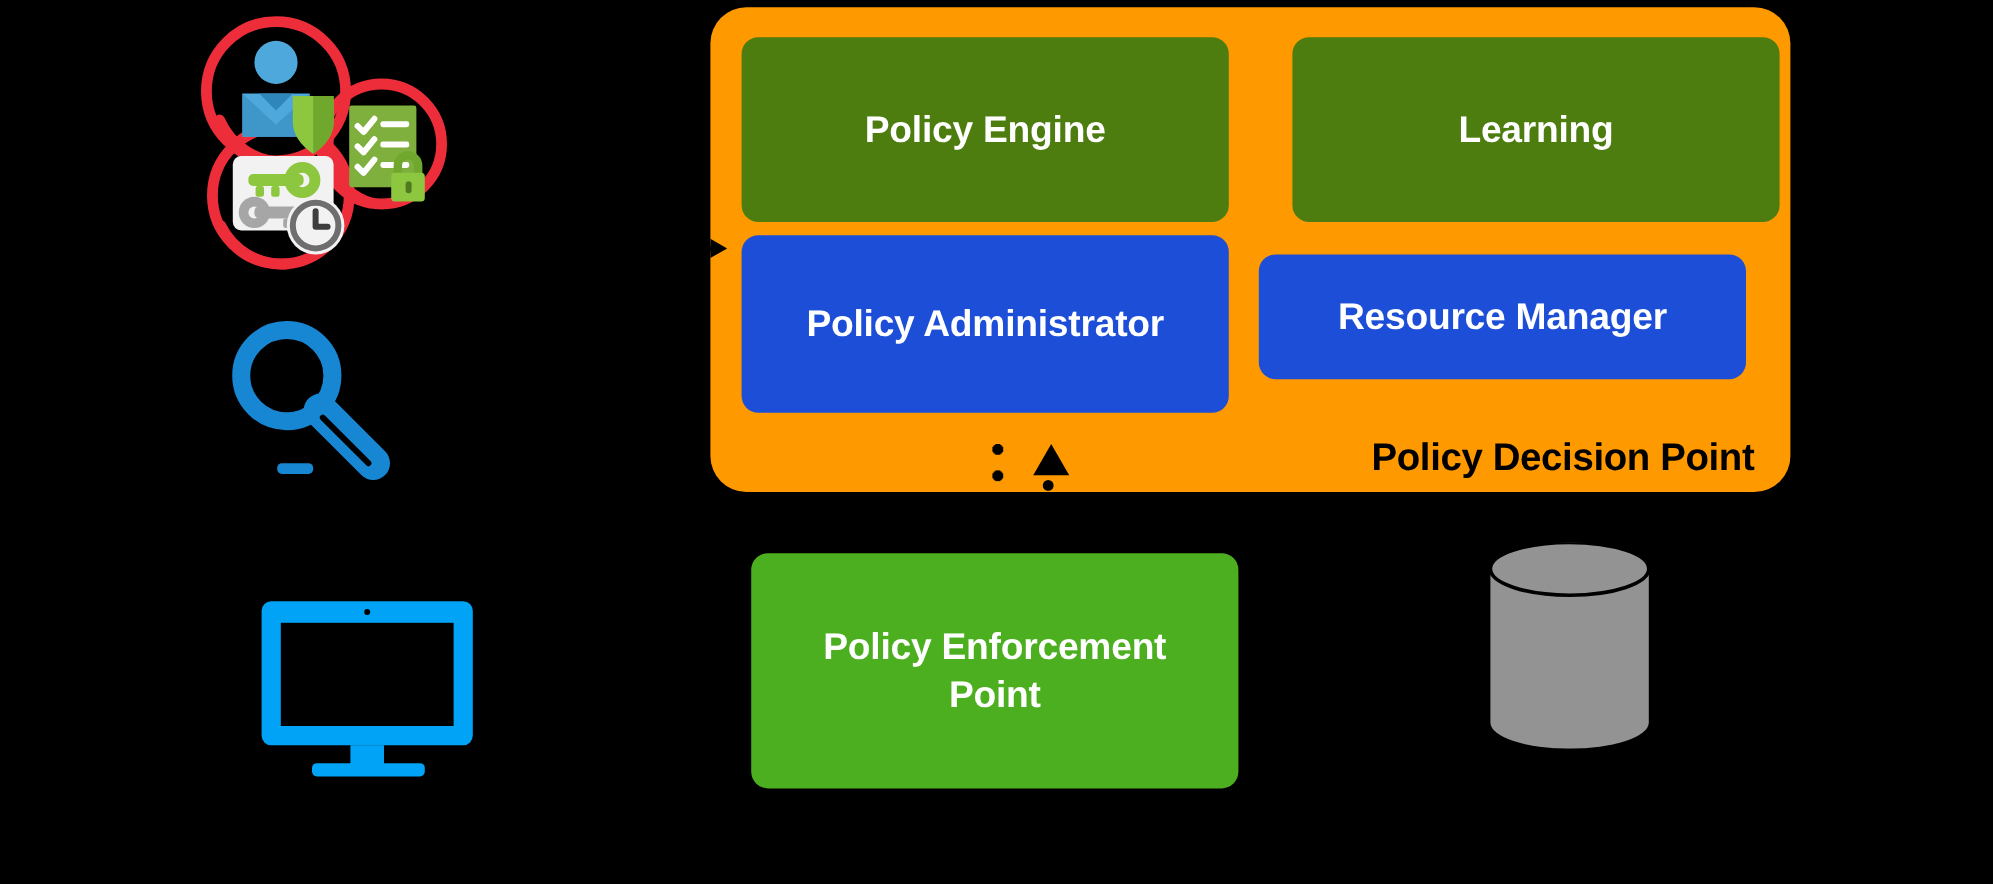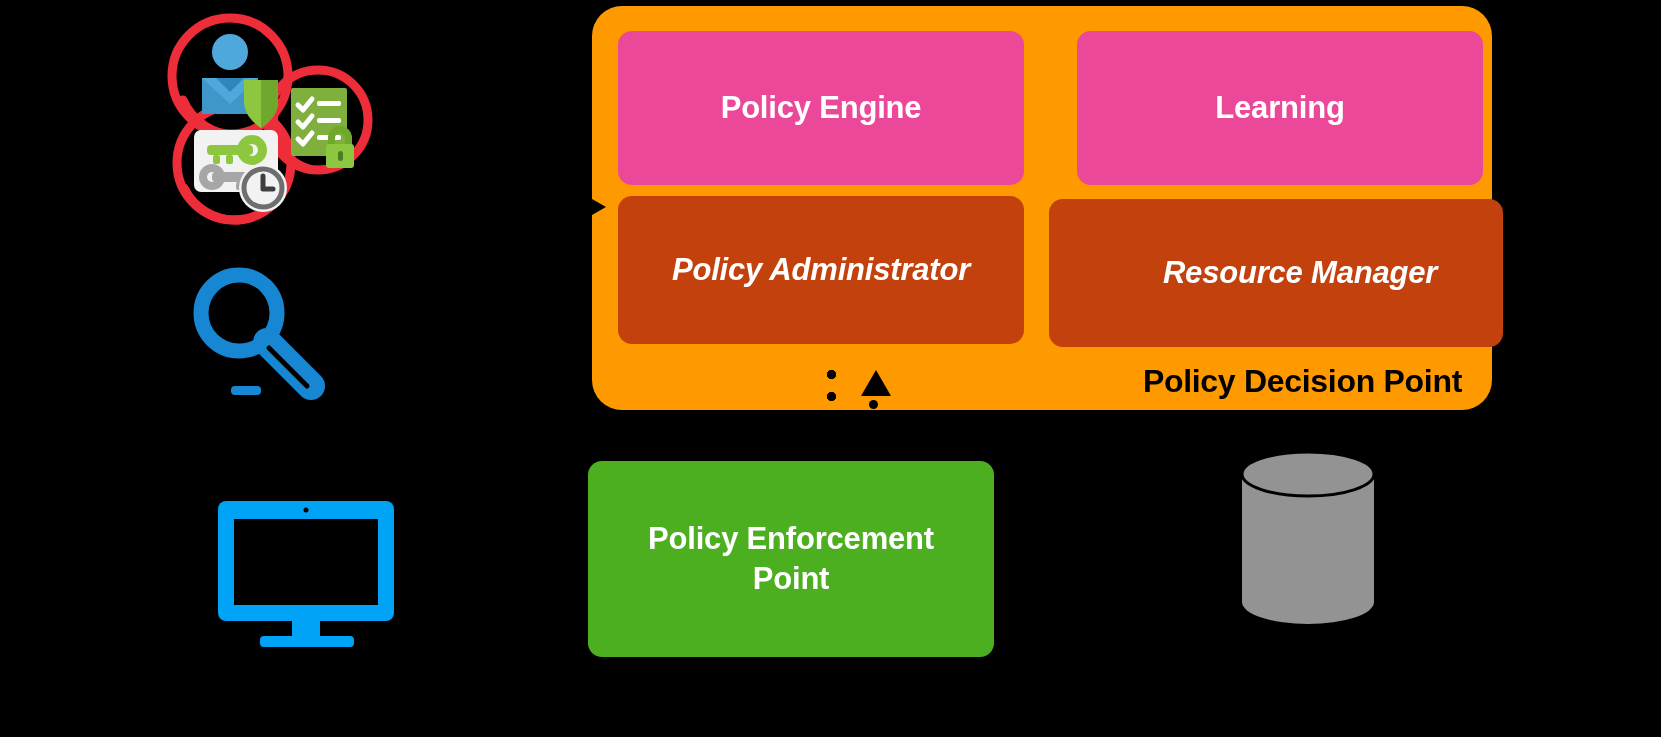--- a/index.html
+++ b/index.html
@@ -51,40 +51,40 @@
     align-items: center;
     justify-content: center;
     border-radius: 14px;
     color: #ffffff;
     font-size: 31px;
     font-weight: bold;
     text-align: center;
     line-height: 1.15;
     letter-spacing: -0.2px;
   }
-  .box-green { background: #ec4899; }
-  .box-blue  { background: #c2410c; font-style: italic; }
+  .box-green { background: #4d7c0f; }
+  .box-blue  { background: #1d4ed8; }
 
   .box-policy-engine {
     left: 618px; top: 31px; width: 406px; height: 154px;
   }
   .box-learning {
     left: 1049px; top: 31px; width: 406px; height: 154px; margin-left: 28px;
   }
   .box-policy-admin {
     left: 618px; top: 196px; width: 406px; height: 148px;
   }
   .box-resource-manager {
-    left: 1049px; top: 199px; width: 406px; height: 148px; padding-left: 48px;
+    left: 1049px; top: 212px; width: 406px; height: 104px;
   }
 
   
   .box-pep {
     position: absolute;
-    left: 588px; top: 461px; width: 406px; height: 196px;
+    left: 626px; top: 461px; width: 406px; height: 196px;
     background: #4CAF1F;
     border-radius: 14px;
     display: flex;
     align-items: center;
     justify-content: center;
     color: #ffffff;
     font-size: 31px;
     font-weight: bold;
     text-align: center;
     line-height: 1.3;

